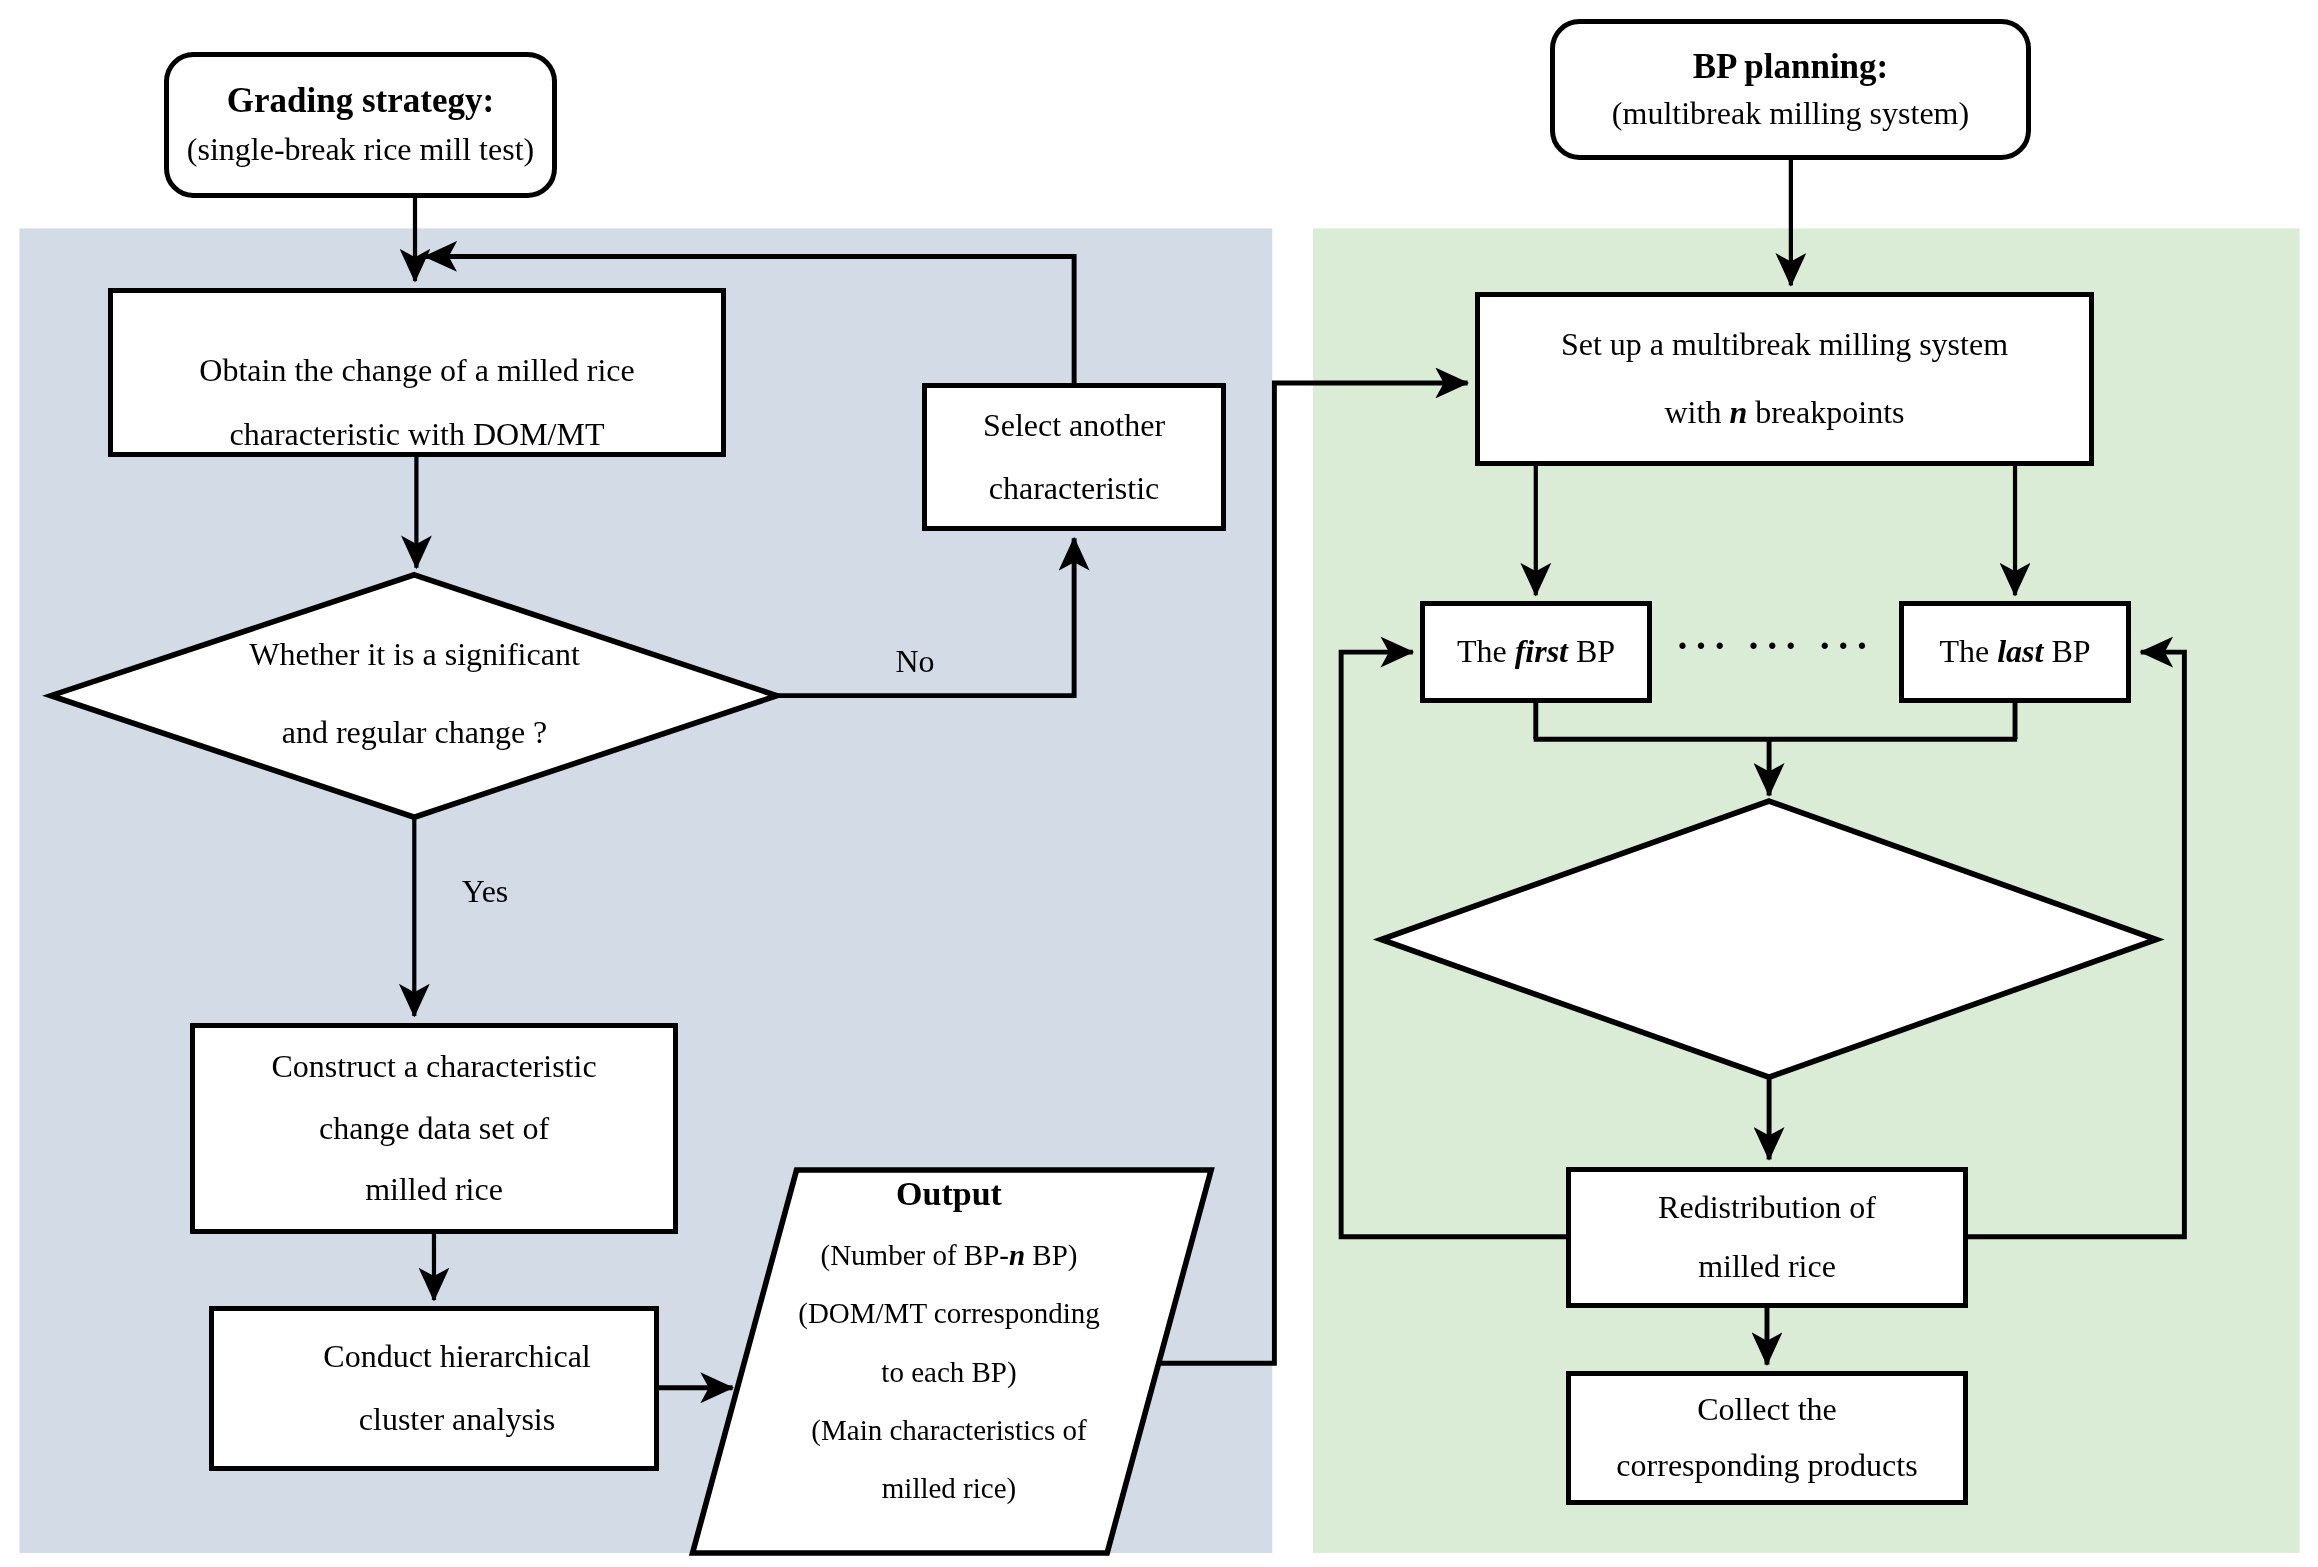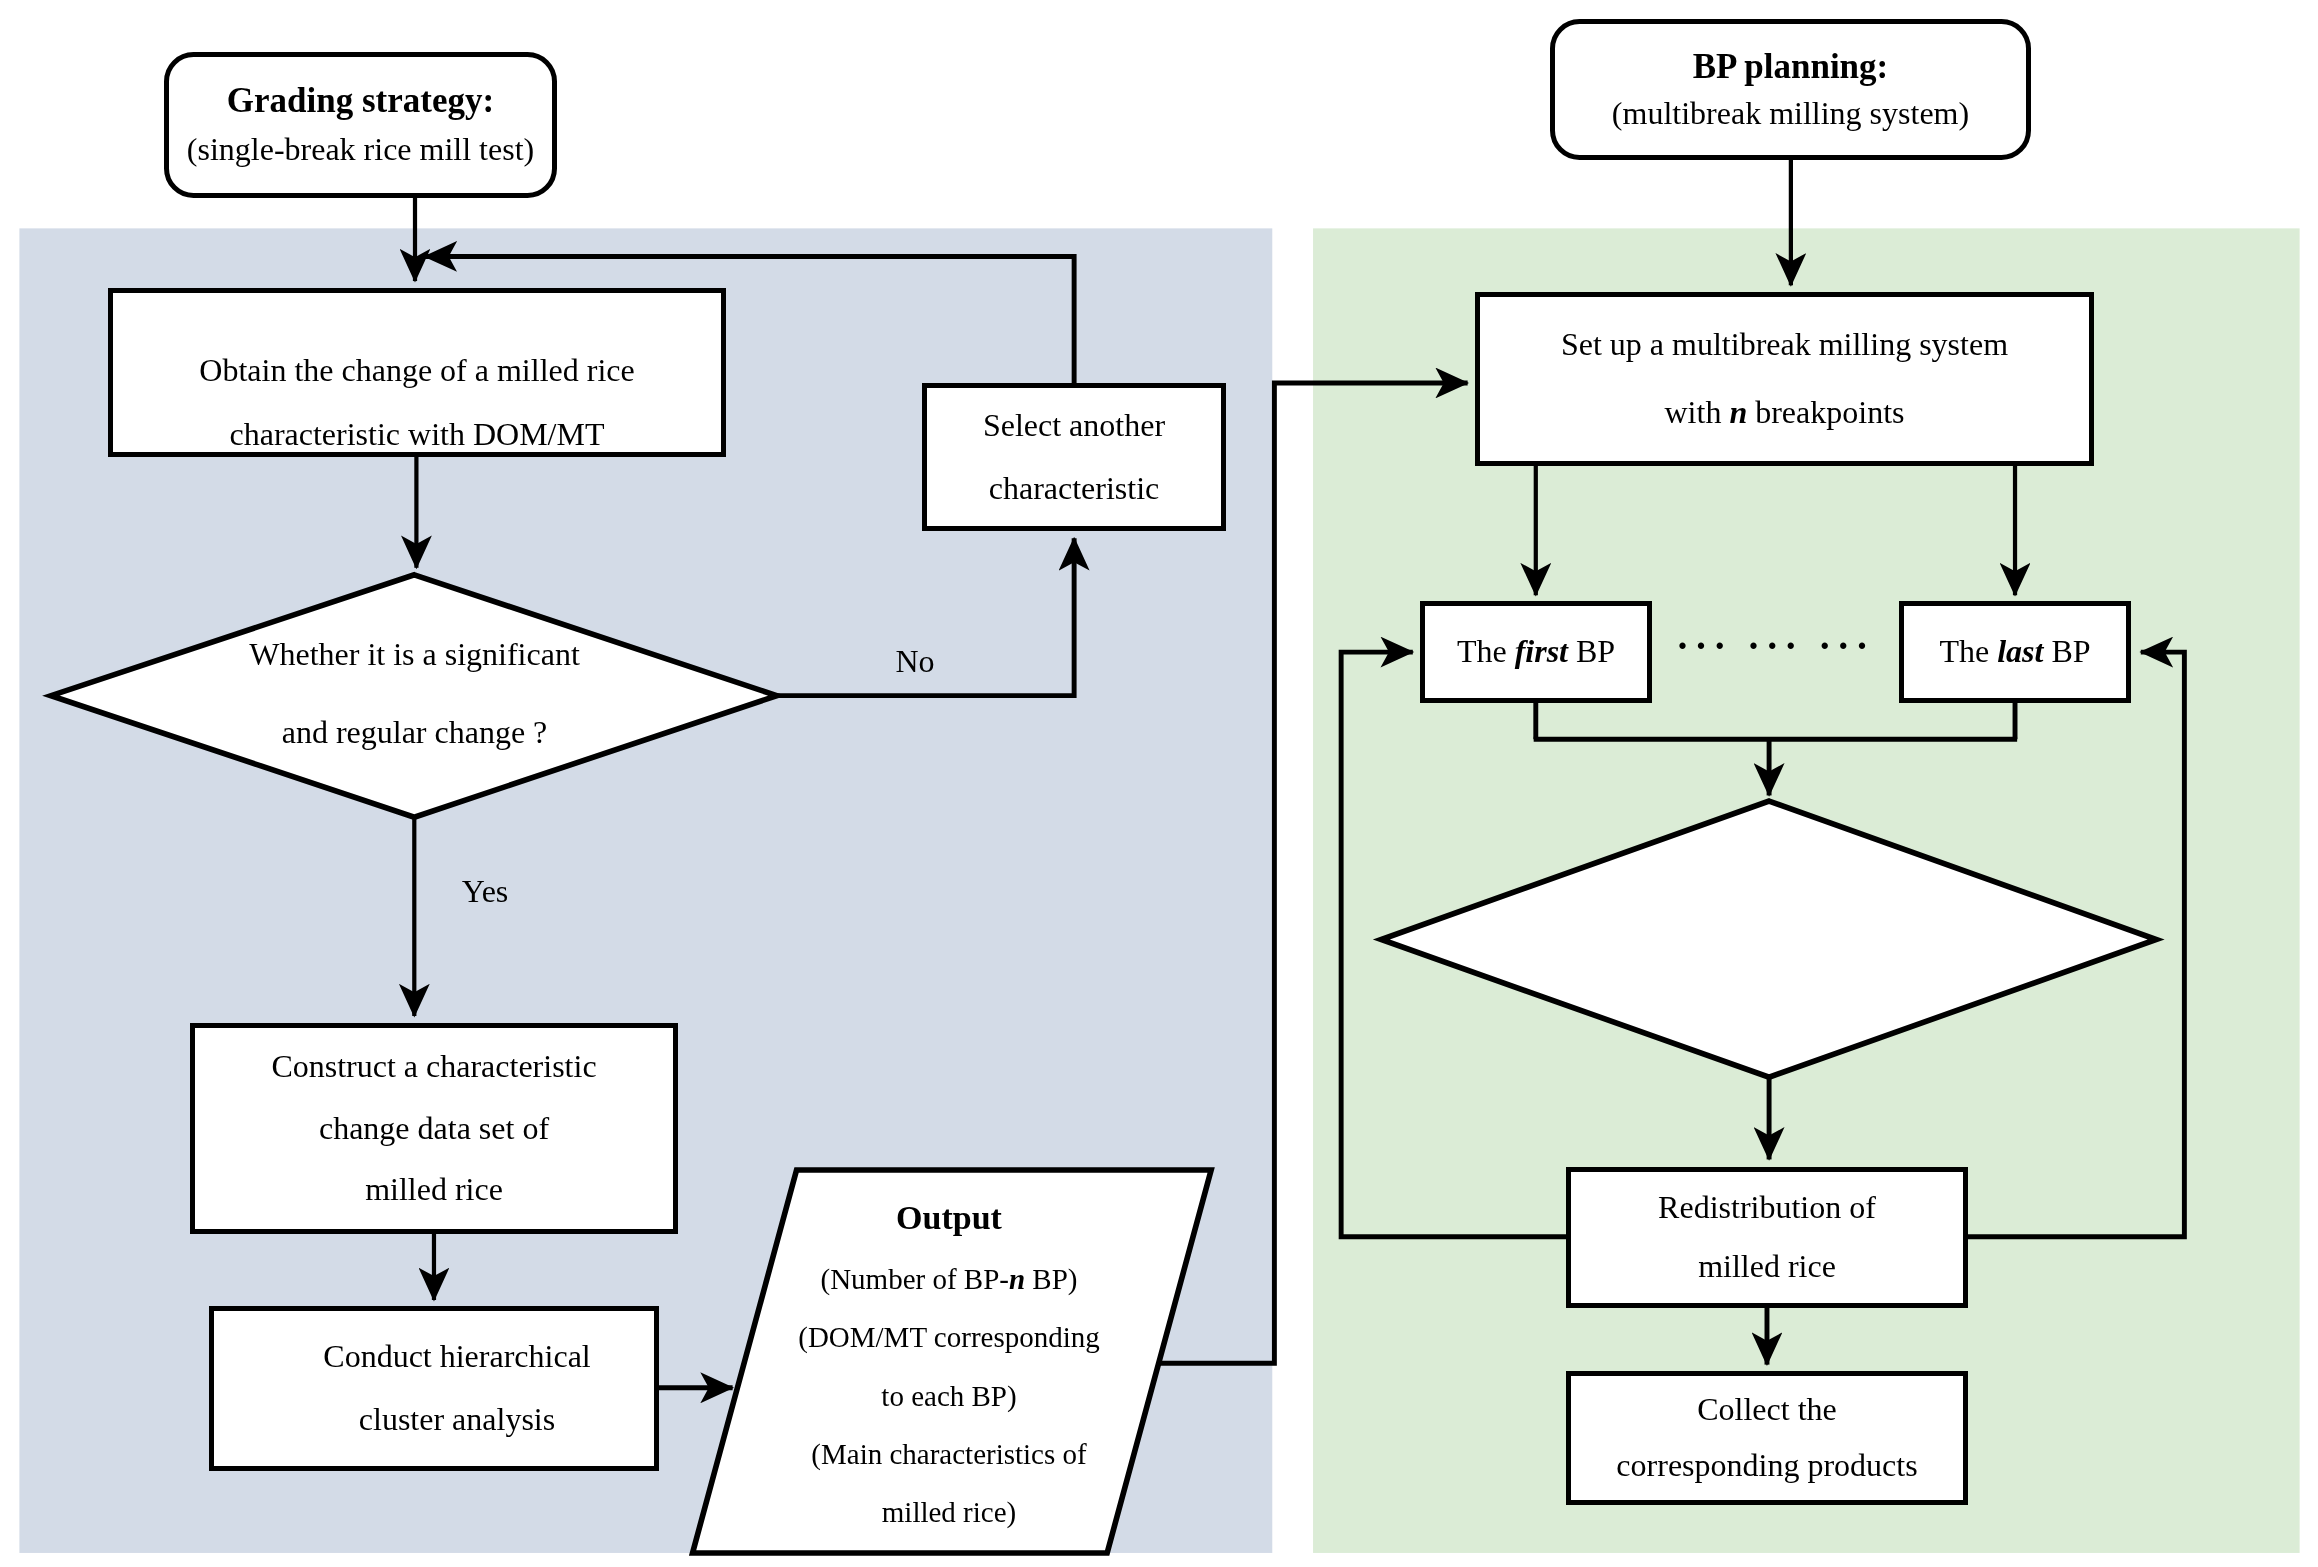--- a/index.html
+++ b/index.html
@@ -94,21 +94,21 @@
     <div class="ln">Construct a characteristic</div>
     <div class="ln">change data set of</div>
     <div class="ln">milled rice</div>
   </div>
 
   <div class="box" style="left:209px; top:1306px; width:450px; height:165px; gap:29.5px;padding-left:46px;">
     <div class="ln">Conduct hierarchical</div>
     <div class="ln">cluster analysis</div>
   </div>
 
-  <div class="textblock" style="left:745px; top:1200px; width:408px; gap:28px;">
+  <div class="textblock" style="left:745px; top:1176px; width:408px; gap:28px;">
     <div class="ln out-title">Output</div>
     <div class="ln out-line"><span>(Number of BP-</span><span class="em">n</span><span> BP)</span></div>
     <div class="ln out-line">(DOM/MT corresponding</div>
     <div class="ln out-line">to each BP)</div>
     <div class="ln out-line">(Main characteristics of</div>
     <div class="ln out-line">milled rice)</div>
   </div>
 
   <div class="box rounded" style="left:1550px; top:19px; width:481px; height:141px; gap:11.2px;">
     <div class="ln heading">BP planning:</div>

